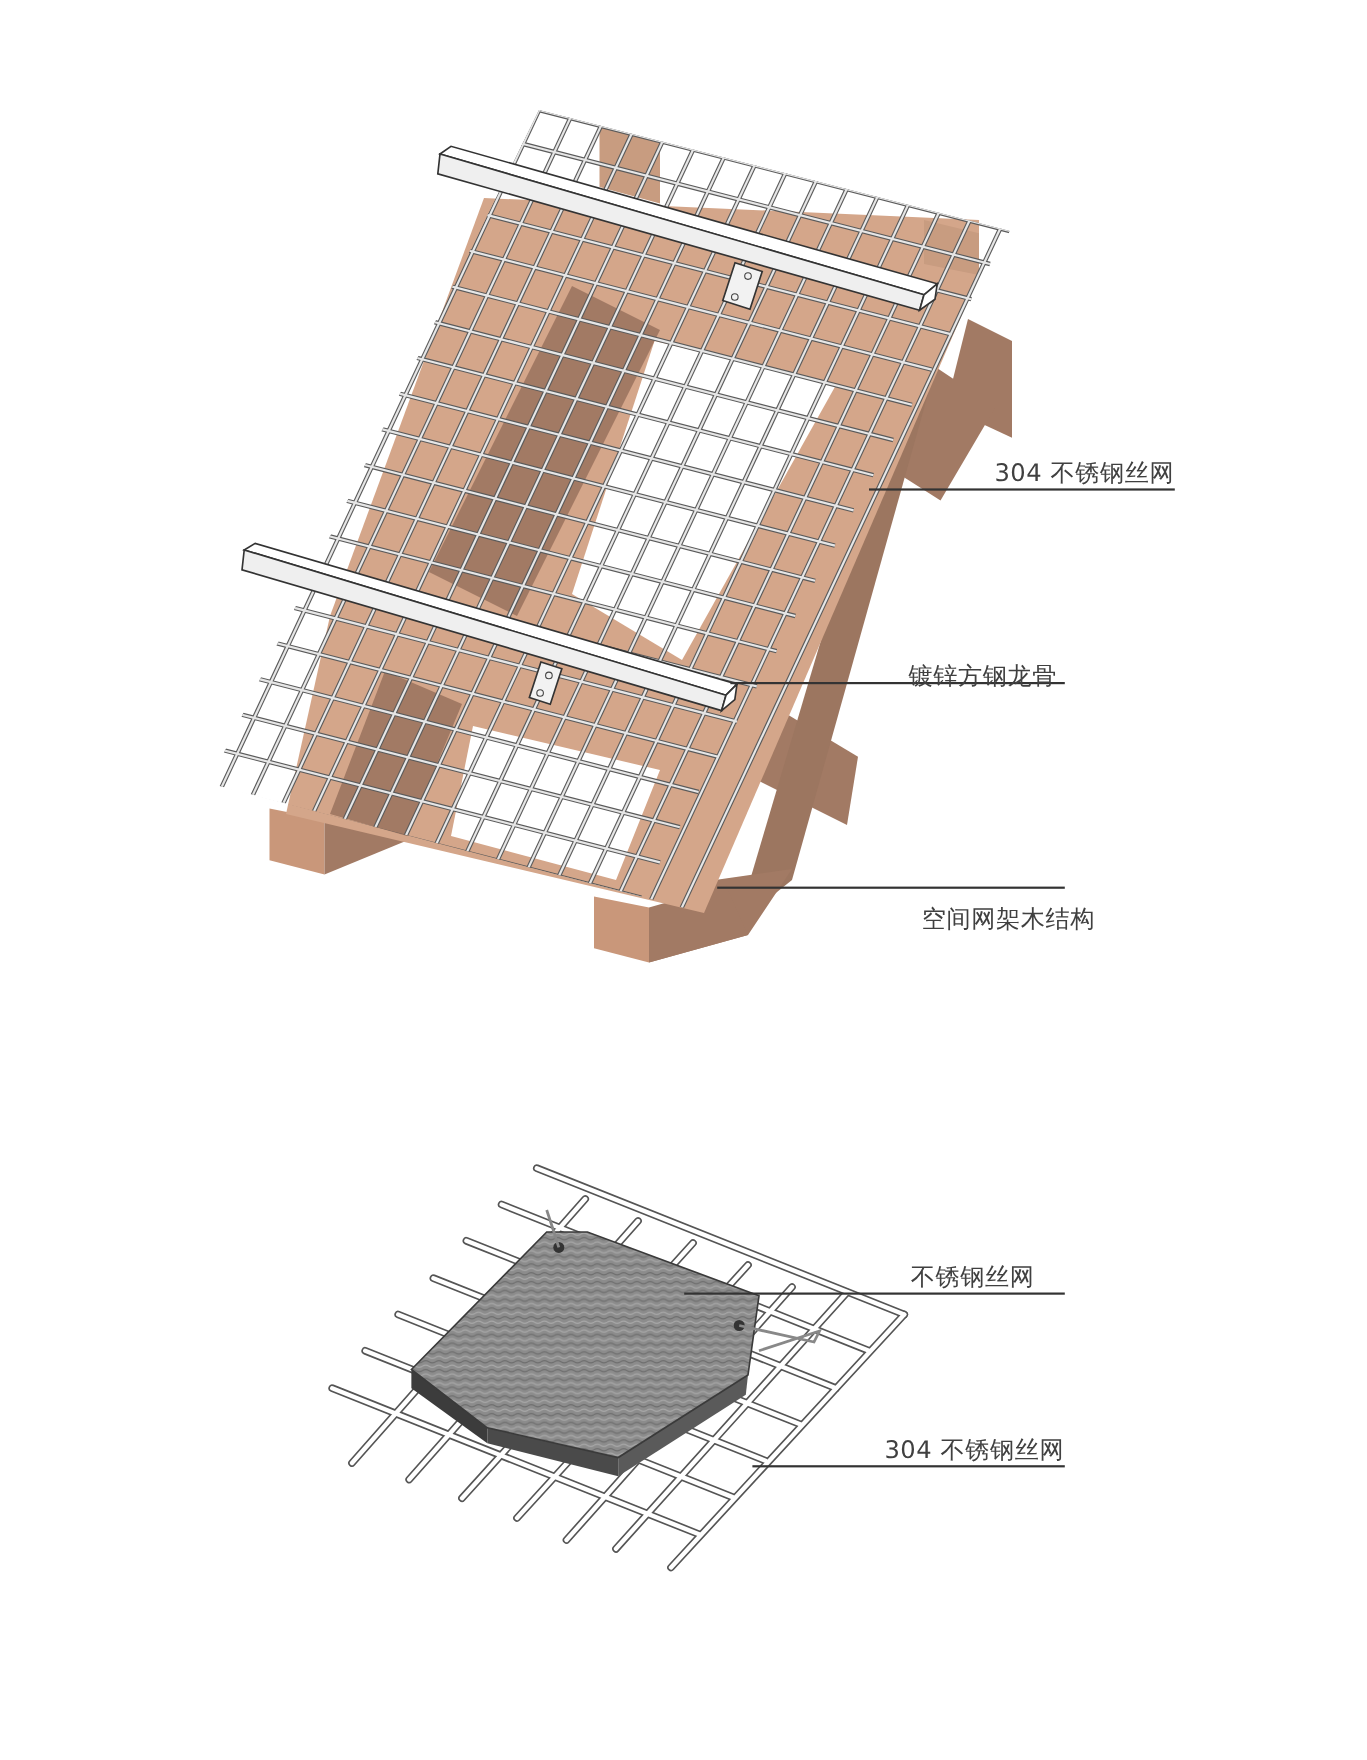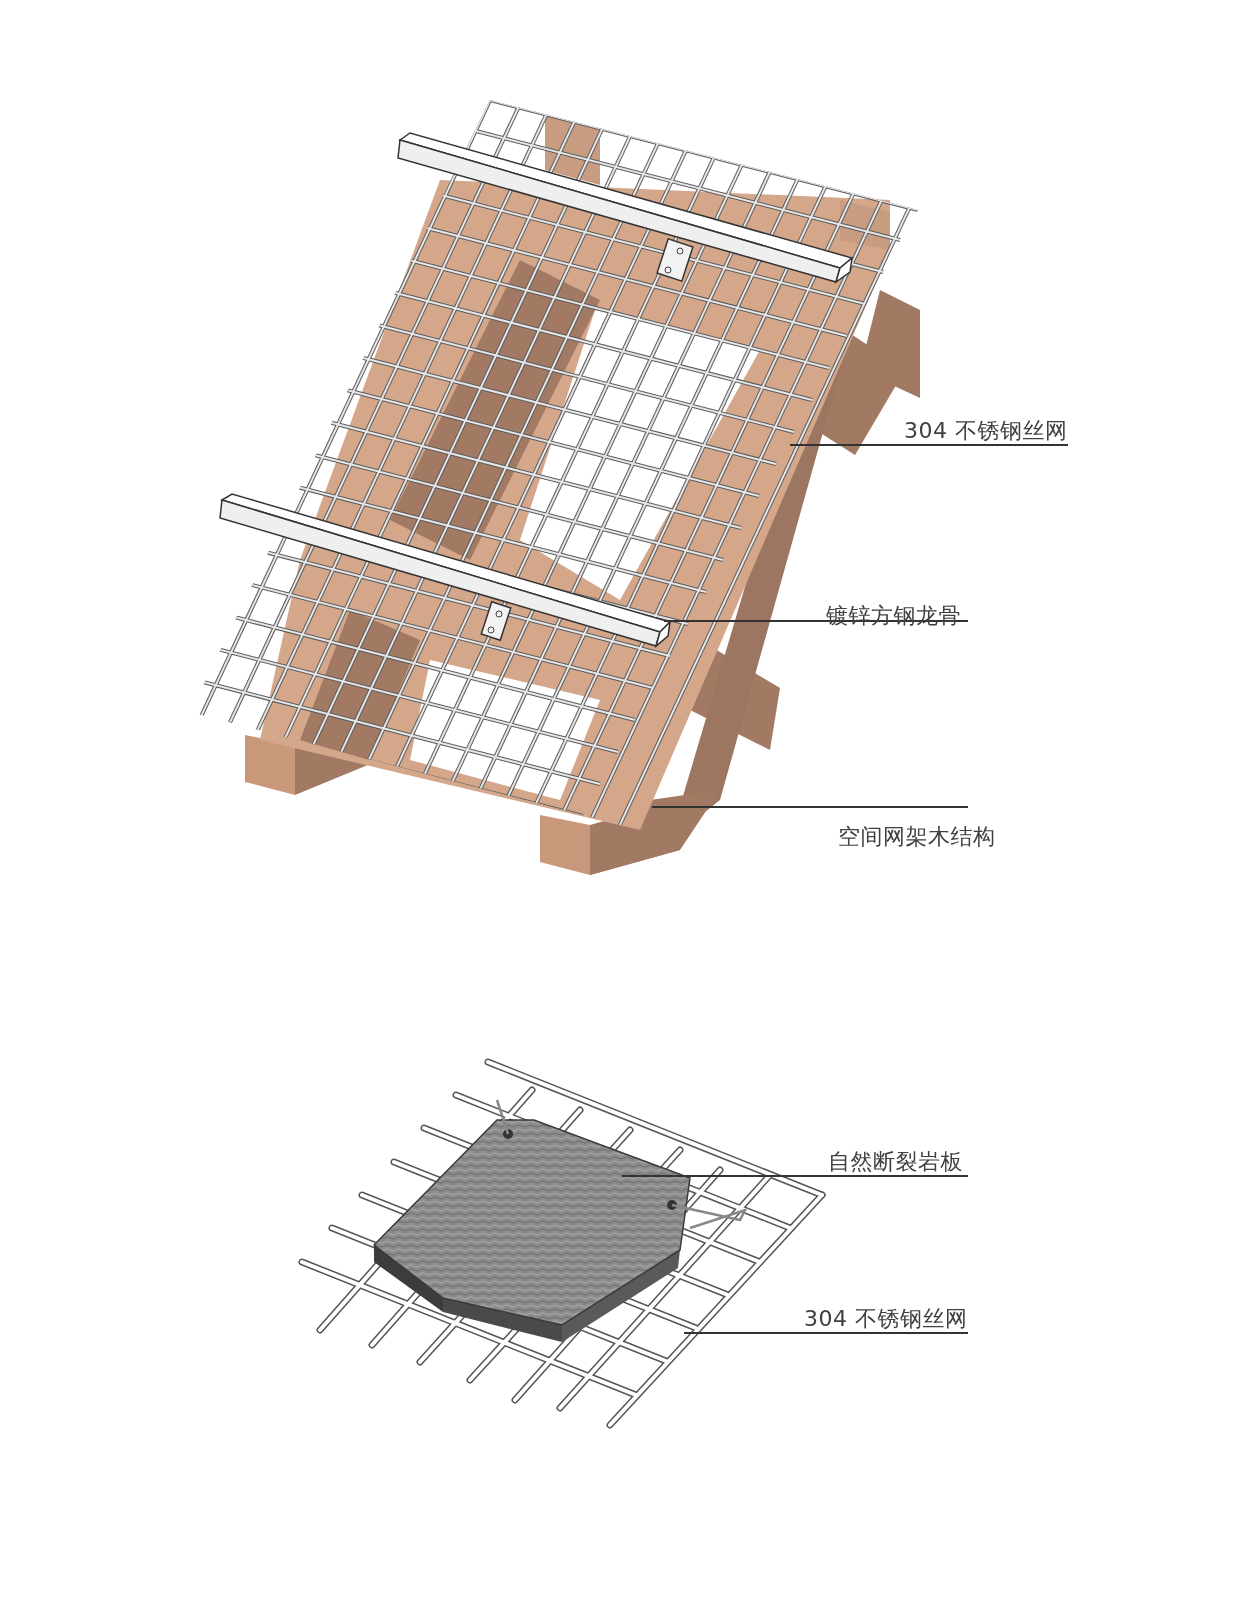--- a/index.html
+++ b/index.html
@@ -209,19 +209,19 @@
   <div class="label" style="left:826px; top:603px;">镀锌方钢龙骨</div>
 </div>
 
 <div>
   <div class="leader" style="left:652px; top:806px; width:316px;"></div>
   <div class="label" style="left:802px; top:824px;margin-left:36px;">空间网架木结构</div>
 </div>
 
 <div>
   <div class="leader" style="left:622px; top:1175px; width:346px;"></div>
-  <div class="label" style="left:828px; top:1149px;">自然断裂岩板</div>
+  <div class="label" style="left:828px; top:1149px;">不锈钢丝网</div>
 </div>
 
 <div>
   <div class="leader" style="left:684px; top:1332px; width:284px;"></div>
   <div class="label" style="left:804px; top:1306px;">304 不锈钢丝网</div>
 </div>
 
 </body></html>

